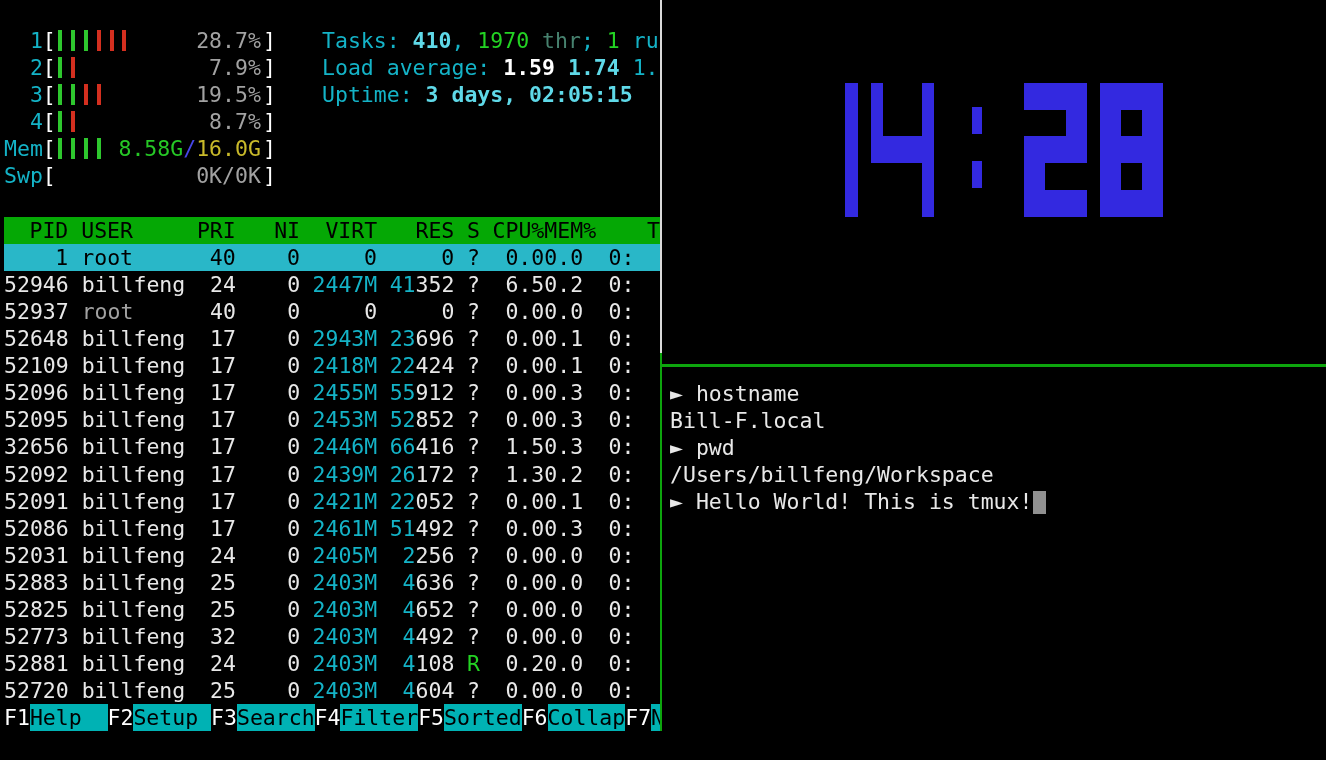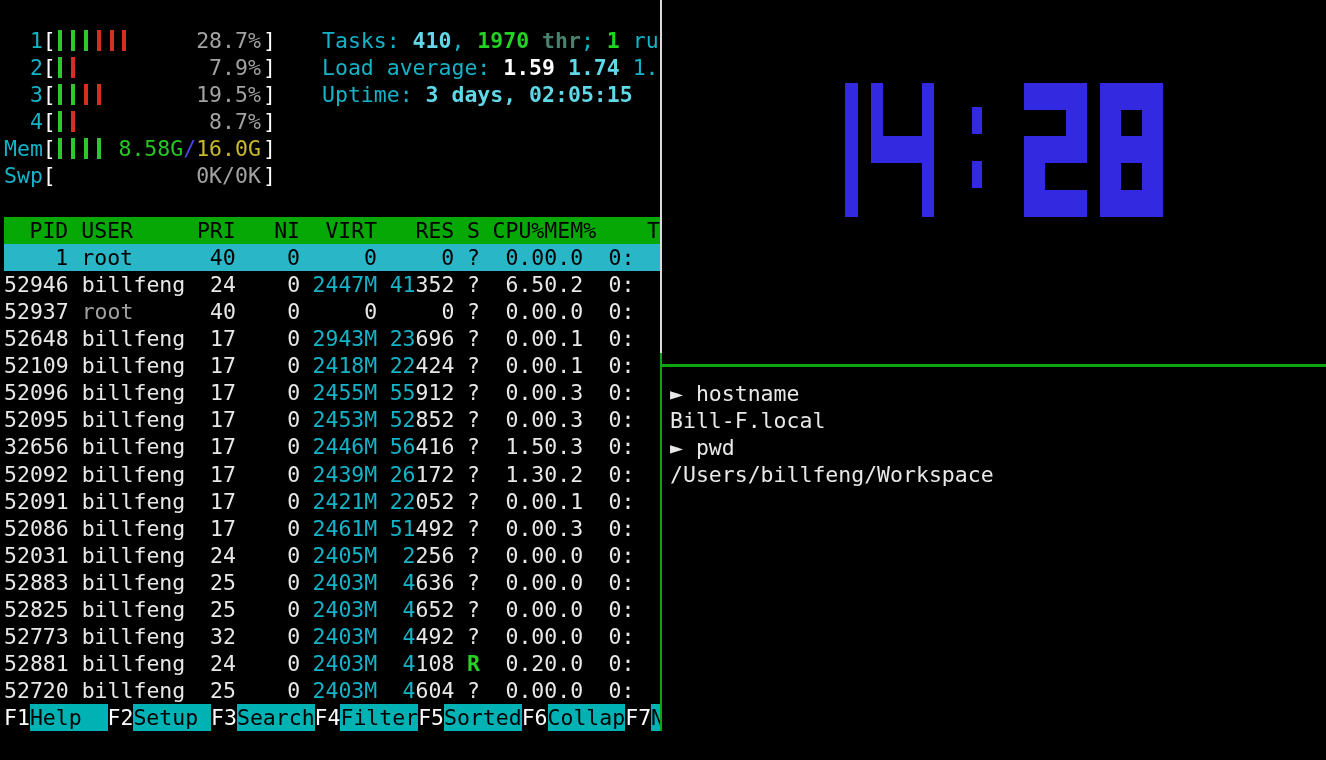--- a/index.html
+++ b/index.html
@@ -67,24 +67,24 @@
   .sh-cursor{display:inline-block;width:13px;height:23px;background:var(--cursor);
     vertical-align:text-bottom;margin-left:1px;}
   
   .status{position:absolute;left:0;top:731px;width:1326px;height:29px;background:var(--statusbg);
     color:#000;display:flex;justify-content:space-between;padding:0 8px;box-sizing:border-box;
     line-height:29px;white-space:pre;}
   
   .c-cyan{color:var(--cyan);}
   .c-bcyan{color:var(--bcyan);font-weight:bold;}
   .c-green{color:var(--green);}
-  .c-bgreen{color:var(--bgreen);font-weight:bold;}
+  .c-bgreen{color:var(--bgreen);font-weight:normal;}
   .c-bwhite{color:var(--bwhite);font-weight:bold;}
   .c-gray{color:var(--gray);}
-  .c-shadow{color:var(--shadow);font-weight:bold;}
+  .c-shadow{color:var(--shadow);}
   .c-blue{color:var(--blue);}
   .c-yellow{color:var(--yellow);}
 </style>
 </head>
 <body>
 
 <div class="screen">
 
   <section class="htop-pane" id="htopPane">
     <div class="meters" id="metersBlock">
@@ -101,21 +101,21 @@
         <div class="p-row header"><span class="c-pid">PID</span><span class="c-user">USER</span><span class="c-pri">PRI</span><span class="c-ni">NI</span><span class="c-virt">VIRT</span><span class="c-res">RES</span><span class="c-s">S</span><span class="c-cpu">CPU%</span><span class="c-mem">MEM%</span><span class="c-time">T</span></div>
       </div>
     <div id="procRows">
         <div class="p-row selected"><span class="c-pid">1</span><span class="c-user">root</span><span class="c-pri">40</span><span class="c-ni">0</span><span class="c-virt">0</span><span class="c-res"><span class="c-cyan"></span><span>0</span></span><span class="c-s">?</span><span class="c-cpu">0.0</span><span class="c-mem">0.0</span><span class="c-time">0:</span></div>
         <div class="p-row"><span class="c-pid">52946</span><span class="c-user">billfeng</span><span class="c-pri">24</span><span class="c-ni">0</span><span class="c-virt c-cyan">2447M</span><span class="c-res"><span class="c-cyan">41</span><span>352</span></span><span class="c-s">?</span><span class="c-cpu">6.5</span><span class="c-mem">0.2</span><span class="c-time">0:</span></div>
         <div class="p-row"><span class="c-pid">52937</span><span class="c-user c-gray">root</span><span class="c-pri">40</span><span class="c-ni">0</span><span class="c-virt">0</span><span class="c-res"><span class="c-cyan"></span><span>0</span></span><span class="c-s">?</span><span class="c-cpu">0.0</span><span class="c-mem">0.0</span><span class="c-time">0:</span></div>
         <div class="p-row"><span class="c-pid">52648</span><span class="c-user">billfeng</span><span class="c-pri">17</span><span class="c-ni">0</span><span class="c-virt c-cyan">2943M</span><span class="c-res"><span class="c-cyan">23</span><span>696</span></span><span class="c-s">?</span><span class="c-cpu">0.0</span><span class="c-mem">0.1</span><span class="c-time">0:</span></div>
         <div class="p-row"><span class="c-pid">52109</span><span class="c-user">billfeng</span><span class="c-pri">17</span><span class="c-ni">0</span><span class="c-virt c-cyan">2418M</span><span class="c-res"><span class="c-cyan">22</span><span>424</span></span><span class="c-s">?</span><span class="c-cpu">0.0</span><span class="c-mem">0.1</span><span class="c-time">0:</span></div>
         <div class="p-row"><span class="c-pid">52096</span><span class="c-user">billfeng</span><span class="c-pri">17</span><span class="c-ni">0</span><span class="c-virt c-cyan">2455M</span><span class="c-res"><span class="c-cyan">55</span><span>912</span></span><span class="c-s">?</span><span class="c-cpu">0.0</span><span class="c-mem">0.3</span><span class="c-time">0:</span></div>
         <div class="p-row"><span class="c-pid">52095</span><span class="c-user">billfeng</span><span class="c-pri">17</span><span class="c-ni">0</span><span class="c-virt c-cyan">2453M</span><span class="c-res"><span class="c-cyan">52</span><span>852</span></span><span class="c-s">?</span><span class="c-cpu">0.0</span><span class="c-mem">0.3</span><span class="c-time">0:</span></div>
-        <div class="p-row"><span class="c-pid">32656</span><span class="c-user">billfeng</span><span class="c-pri">17</span><span class="c-ni">0</span><span class="c-virt c-cyan">2446M</span><span class="c-res"><span class="c-cyan">56</span><span>416</span></span><span class="c-s">?</span><span class="c-cpu">1.5</span><span class="c-mem">0.3</span><span class="c-time">0:</span></div>
+        <div class="p-row"><span class="c-pid">32656</span><span class="c-user">billfeng</span><span class="c-pri">17</span><span class="c-ni">0</span><span class="c-virt c-cyan">2446M</span><span class="c-res"><span class="c-cyan">66</span><span>416</span></span><span class="c-s">?</span><span class="c-cpu">1.5</span><span class="c-mem">0.3</span><span class="c-time">0:</span></div>
         <div class="p-row"><span class="c-pid">52092</span><span class="c-user">billfeng</span><span class="c-pri">17</span><span class="c-ni">0</span><span class="c-virt c-cyan">2439M</span><span class="c-res"><span class="c-cyan">26</span><span>172</span></span><span class="c-s">?</span><span class="c-cpu">1.3</span><span class="c-mem">0.2</span><span class="c-time">0:</span></div>
         <div class="p-row"><span class="c-pid">52091</span><span class="c-user">billfeng</span><span class="c-pri">17</span><span class="c-ni">0</span><span class="c-virt c-cyan">2421M</span><span class="c-res"><span class="c-cyan">22</span><span>052</span></span><span class="c-s">?</span><span class="c-cpu">0.0</span><span class="c-mem">0.1</span><span class="c-time">0:</span></div>
         <div class="p-row"><span class="c-pid">52086</span><span class="c-user">billfeng</span><span class="c-pri">17</span><span class="c-ni">0</span><span class="c-virt c-cyan">2461M</span><span class="c-res"><span class="c-cyan">51</span><span>492</span></span><span class="c-s">?</span><span class="c-cpu">0.0</span><span class="c-mem">0.3</span><span class="c-time">0:</span></div>
         <div class="p-row"><span class="c-pid">52031</span><span class="c-user">billfeng</span><span class="c-pri">24</span><span class="c-ni">0</span><span class="c-virt c-cyan">2405M</span><span class="c-res"><span class="c-cyan">2</span><span>256</span></span><span class="c-s">?</span><span class="c-cpu">0.0</span><span class="c-mem">0.0</span><span class="c-time">0:</span></div>
         <div class="p-row"><span class="c-pid">52883</span><span class="c-user">billfeng</span><span class="c-pri">25</span><span class="c-ni">0</span><span class="c-virt c-cyan">2403M</span><span class="c-res"><span class="c-cyan">4</span><span>636</span></span><span class="c-s">?</span><span class="c-cpu">0.0</span><span class="c-mem">0.0</span><span class="c-time">0:</span></div>
         <div class="p-row"><span class="c-pid">52825</span><span class="c-user">billfeng</span><span class="c-pri">25</span><span class="c-ni">0</span><span class="c-virt c-cyan">2403M</span><span class="c-res"><span class="c-cyan">4</span><span>652</span></span><span class="c-s">?</span><span class="c-cpu">0.0</span><span class="c-mem">0.0</span><span class="c-time">0:</span></div>
         <div class="p-row"><span class="c-pid">52773</span><span class="c-user">billfeng</span><span class="c-pri">32</span><span class="c-ni">0</span><span class="c-virt c-cyan">2403M</span><span class="c-res"><span class="c-cyan">4</span><span>492</span></span><span class="c-s">?</span><span class="c-cpu">0.0</span><span class="c-mem">0.0</span><span class="c-time">0:</span></div>
         <div class="p-row"><span class="c-pid">52881</span><span class="c-user">billfeng</span><span class="c-pri">24</span><span class="c-ni">0</span><span class="c-virt c-cyan">2403M</span><span class="c-res"><span class="c-cyan">4</span><span>108</span></span><span class="c-s c-bgreen">R</span><span class="c-cpu">0.2</span><span class="c-mem">0.0</span><span class="c-time">0:</span></div>
         <div class="p-row"><span class="c-pid">52720</span><span class="c-user">billfeng</span><span class="c-pri">25</span><span class="c-ni">0</span><span class="c-virt c-cyan">2403M</span><span class="c-res"><span class="c-cyan">4</span><span>604</span></span><span class="c-s">?</span><span class="c-cpu">0.0</span><span class="c-mem">0.0</span><span class="c-time">0:</span></div>
       </div>
@@ -158,16 +158,17 @@
       </div>
   </section>
 
   <div class="hdiv"></div>
 
   <section class="shell-pane" id="shellPane">
       <div class="sh-line"><span class="sh-prompt">► </span><span class="sh-text">hostname</span></div>
       <div class="sh-line"><span class="sh-text">Bill-F.local</span></div>
       <div class="sh-line"><span class="sh-prompt">► </span><span class="sh-text">pwd</span></div>
       <div class="sh-line"><span class="sh-text">/Users/billfeng/Workspace</span></div>
+      <div class="sh-line"><span class="sh-prompt">► </span><span class="sh-text">Hello World! This is tmux!</span><span class="sh-cursor"></span></div>
     </section>
 
 
 </div>
 
 </body></html>

